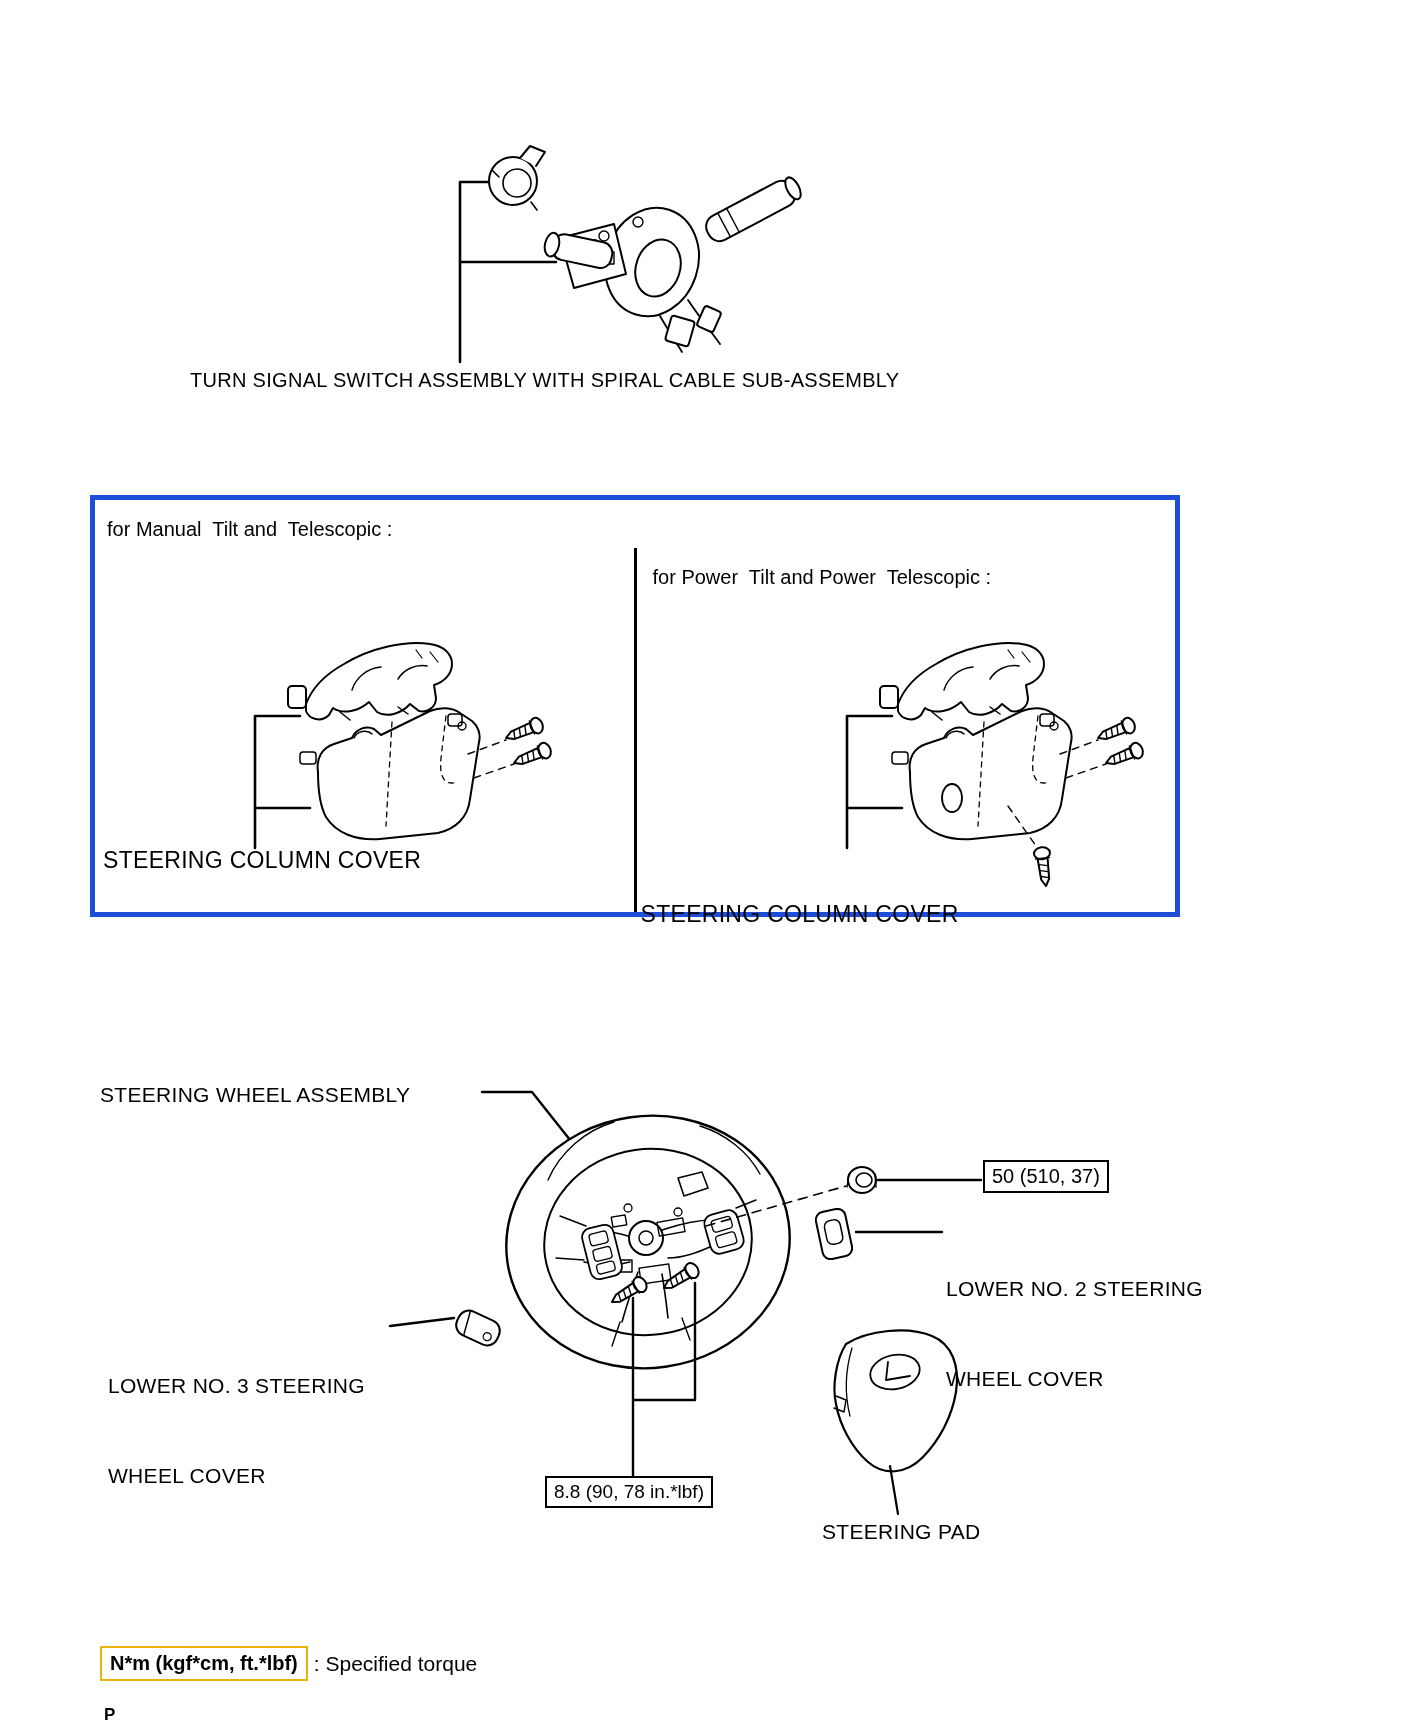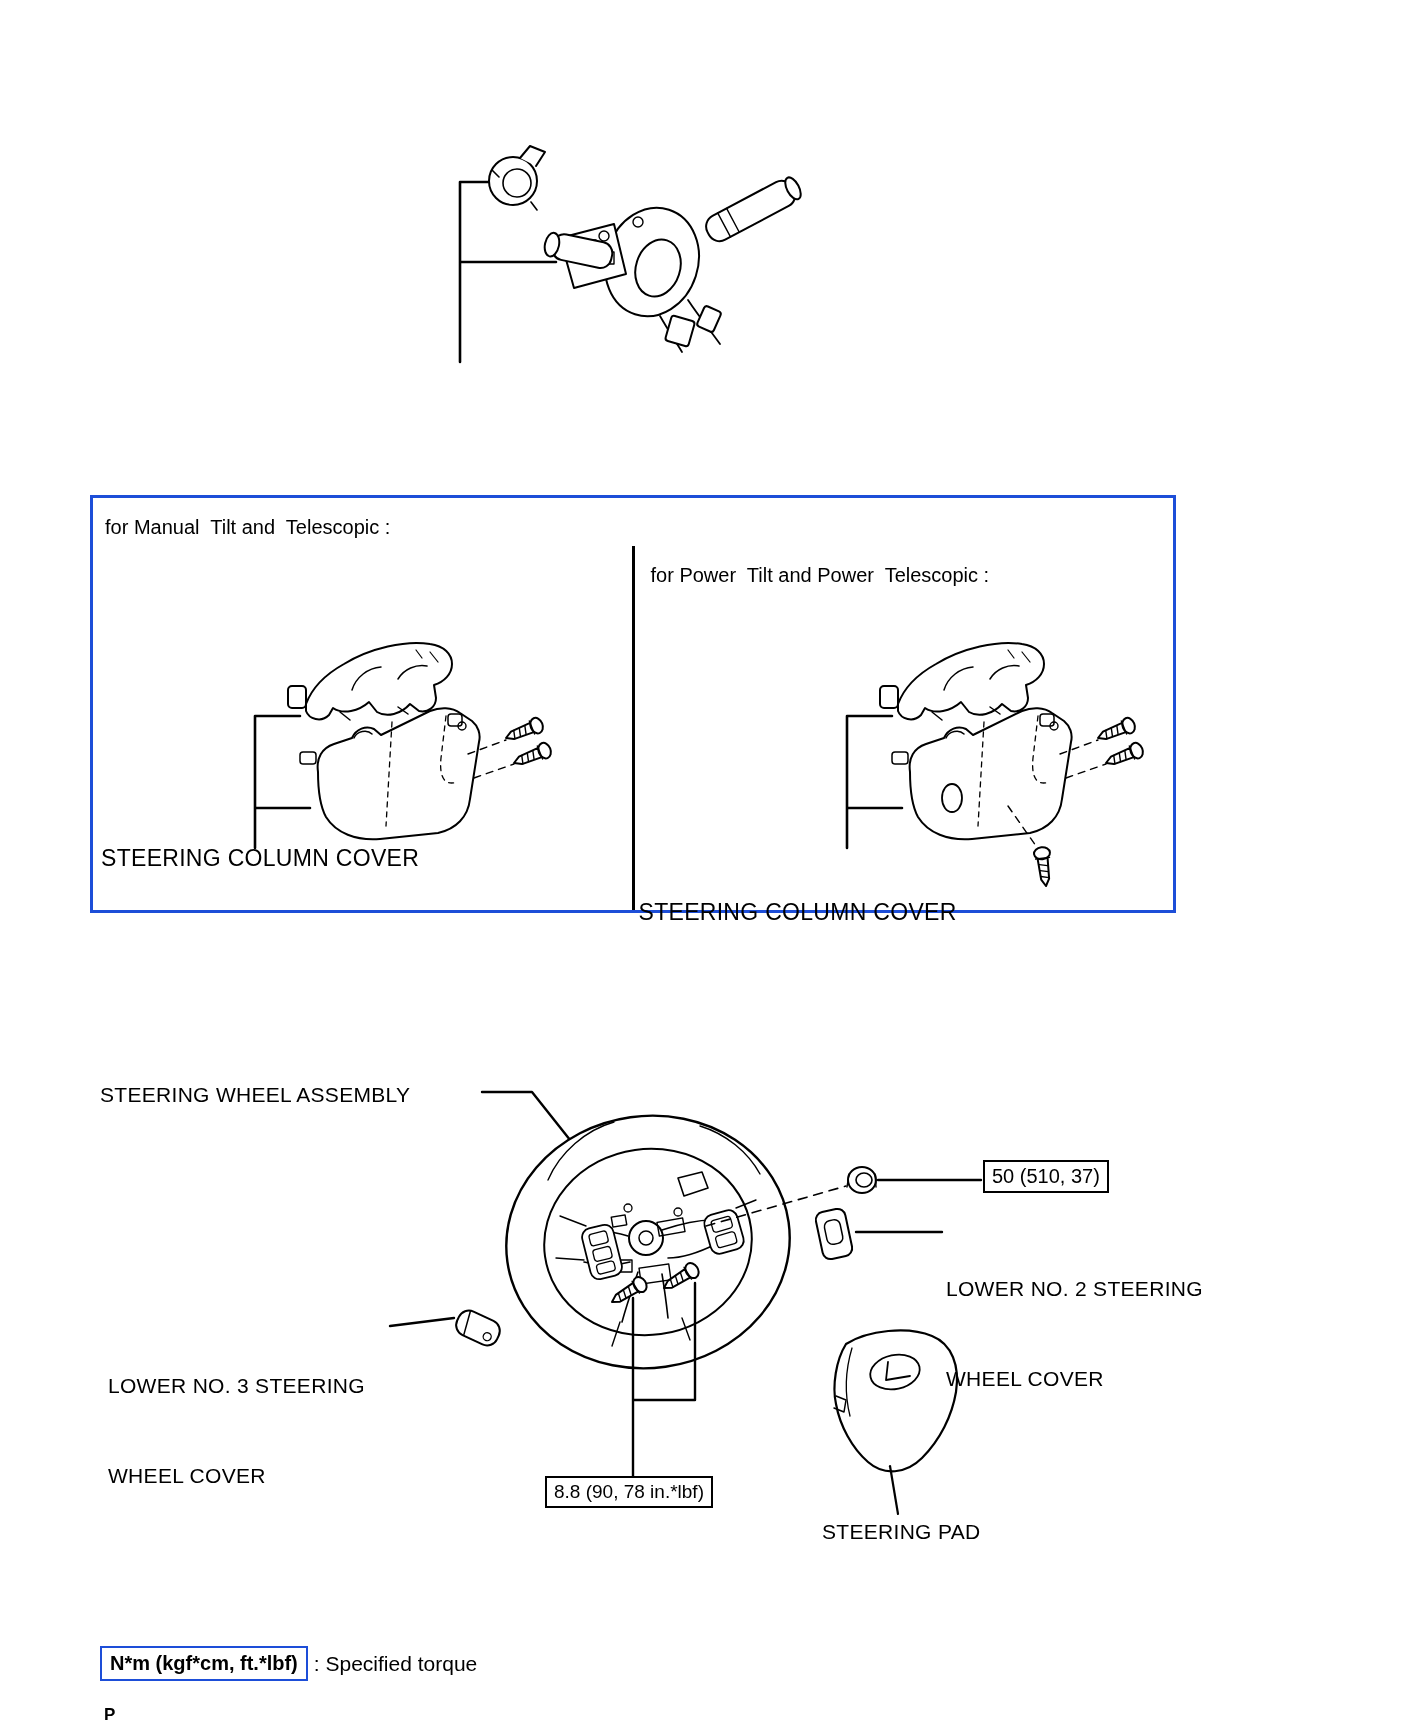--- a/index.html
+++ b/index.html
@@ -20,21 +20,21 @@
     line-height:30px;
     color:#000;
     letter-spacing:0.2px;
   }
   .caps{letter-spacing:0.3px;}
   .title-label{left:190px;top:365px;font-size:20px;}
   
   .panels{
     position:absolute;left:90px;top:495px;
     width:1080px;height:412px;
-    border:3px solid #1d4ed8;
+    border:5px solid #1d4ed8;
     display:flex;
   }
   .panel{position:relative;flex:1 1 0;}
   .panel.right{border-left:3px solid #000;margin-top:48px;}
   .panel-header{position:absolute;font-size:20px;white-space:pre;}
   .panel.left  .panel-header{left:12px;top:18px;}
   .panel.right .panel-header{left:16px;top:18px;}
   .panel-label{position:absolute;font-size:23px;white-space:pre;}
   .panel.left  .panel-label{left:8px;top:347px;}
   .panel.right .panel-label{left:4px;top:353px;}
@@ -49,21 +49,21 @@
     border:2px solid #000;
     font-size:20px;font-weight:normal;
     padding:3px 7px;white-space:pre;
     background:#fff;
   }
   .t50{left:983px;top:1160px;}
   .t88{left:545px;top:1476px;font-size:19px;text-align:right;}
   
   .legend{position:absolute;left:100px;top:1646px;display:flex;align-items:center;}
   .legend .unit-box{
-    border:2px solid #1d4ed8;
+    border:2px solid #eab308;
     font-size:20px;font-weight:bold;
     padding:4px 8px;white-space:pre;
   }
   .legend .desc{font-size:21px;white-space:pre;margin-left:6px;}
   .page-marker{left:104px;top:1700px;font-size:17px;font-weight:bold;}
 </style>
 </head>
 <body>
 
 <div class="page">
@@ -234,20 +234,21 @@
       <path d="M836,1396 L846,1400 L844,1412 L834,1408" stroke-width="1.5"></path>
       <path d="M852,1348 C846,1368 844,1392 850,1416" stroke-width="1.3"></path>
       <g>
         <ellipse cx="895" cy="1372" rx="25" ry="17" transform="rotate(-12 895 1372)" stroke-width="1.8"></ellipse>
         <path d="M888,1362 L886,1380 L910,1376" stroke-width="1.8"></path>
       </g>
       <path d="M890,1466 L898,1514" stroke-width="2.2"></path>
     </g>
   </svg>
 
+  <div class="lbl caps title-label">TURN SIGNAL SWITCH ASSEMBLY WITH SPIRAL CABLE SUB-ASSEMBLY</div>
 
   <div class="panels">
     <div class="panel left">
       <div class="panel-header">for Manual  Tilt and  Telescopic :</div>
       <div class="panel-label caps">STEERING COLUMN COVER</div>
     </div>
     <div class="panel right">
       <div class="panel-header">for Power  Tilt and Power  Telescopic :</div>
       <div class="panel-label caps">STEERING COLUMN COVER</div>
     </div>

